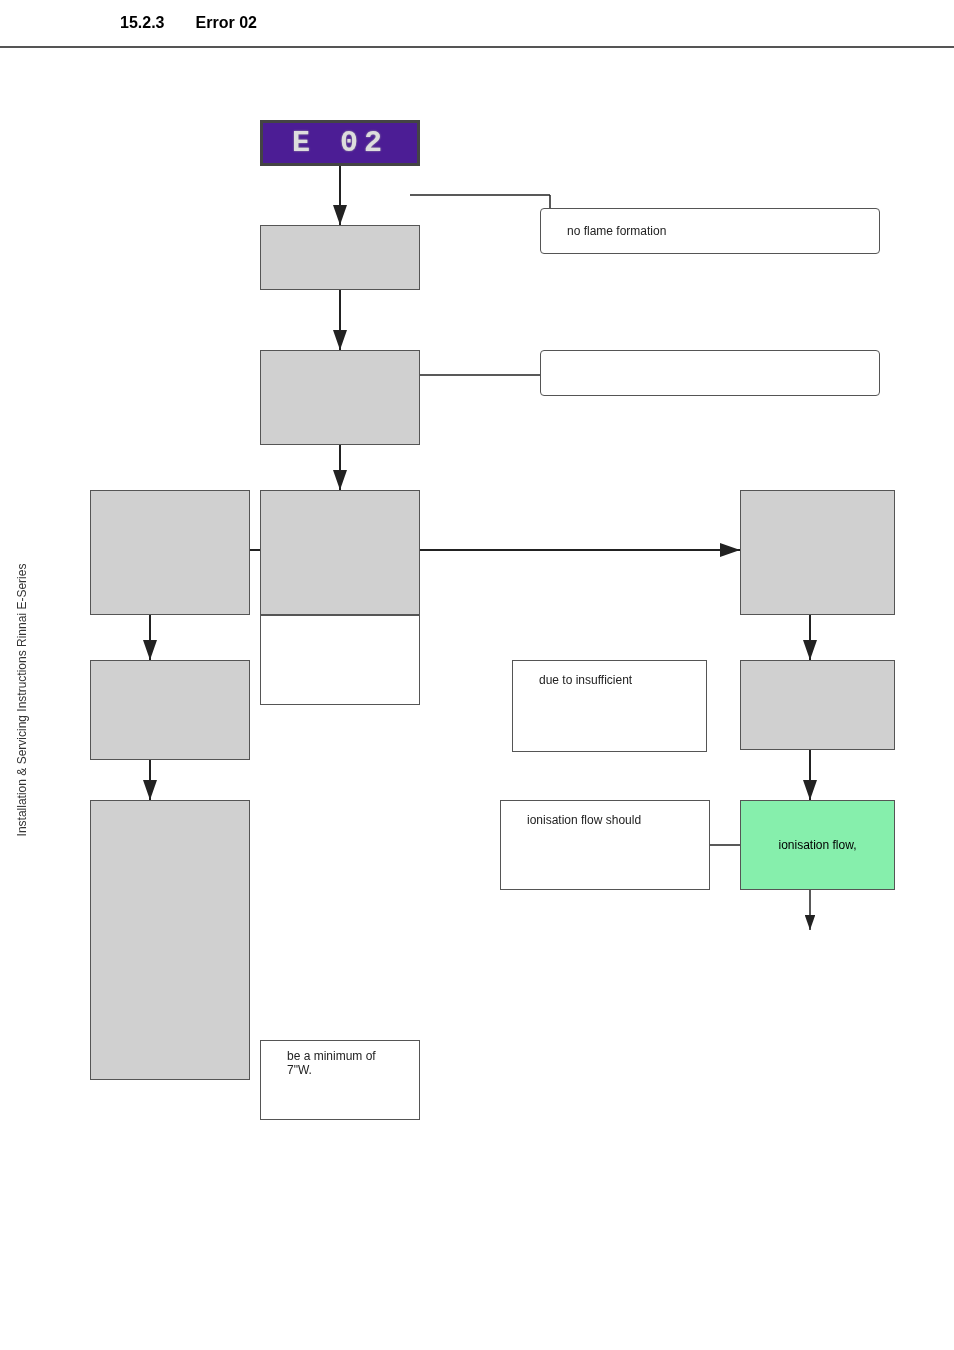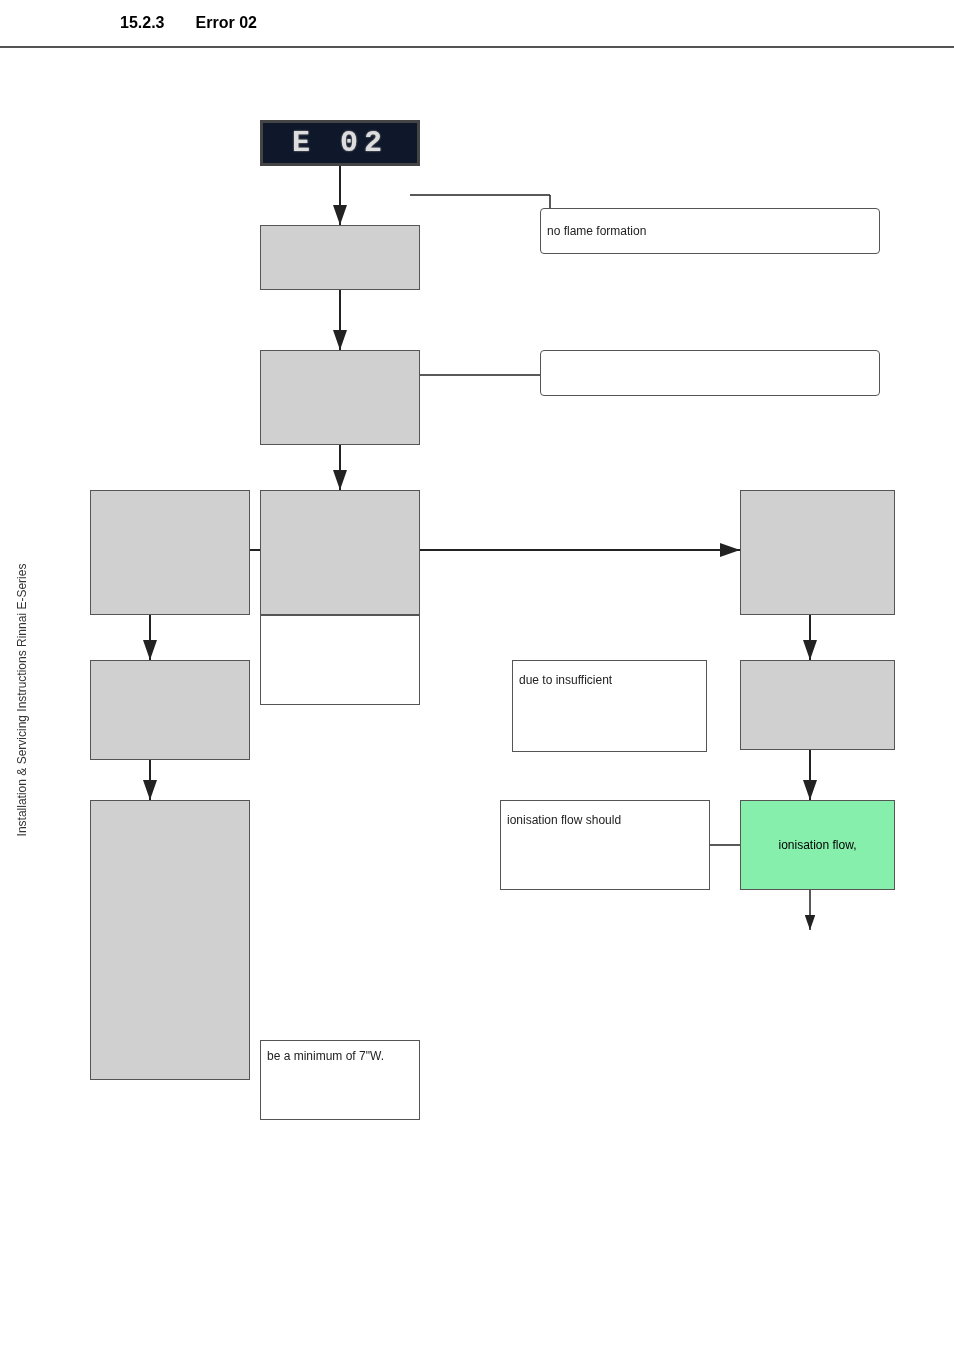--- a/index.html
+++ b/index.html
@@ -57,24 +57,23 @@
       border: 1.5px solid #555;
     }
 
     .text-box {
       position: absolute;
       background: #fff;
       border: 1.5px solid #555;
       display: flex;
       align-items: center;
       justify-content: flex-start;
-      padding: 6px 6px;
+      padding: 6px 26px;
       font-size: 12px;
       color: #222;
-      text-align: right;
     }
 
     
     #arrows-svg {
       position: absolute;
       top: 0; left: 0;
       width: 100%;
       height: 100%;
       pointer-events: none;
     }
@@ -134,21 +133,21 @@
 
     <line x1="760" y1="555" x2="760" y2="600" stroke="#222" stroke-width="2" marker-end="url(#arrowhead)"></line>
 
     <line x1="760" y1="690" x2="760" y2="740" stroke="#222" stroke-width="2" marker-end="url(#arrowhead)"></line>
 
     <line x1="290" y1="555" x2="290" y2="600" stroke="#222" stroke-width="1.5"></line>
 
   </svg>
 
   <div style="position:absolute; top:60px; left:210px; width:160px; height:46px;
-              background:#0f172a; border:3px solid #444; display:flex; align-items:center;
+              background:#4c1d95; border:3px solid #444; display:flex; align-items:center;
               justify-content:center;">
     <span class="e-display">E  02</span>
   </div>
 
   <div class="text-box" style="left:490px; top:148px; width:340px; height:46px; border-radius:4px;">
     <span>no flame formation</span>
   </div>
 
   <div class="flow-box" style="left:210px; top:165px; width:160px; height:65px;"></div>
 

